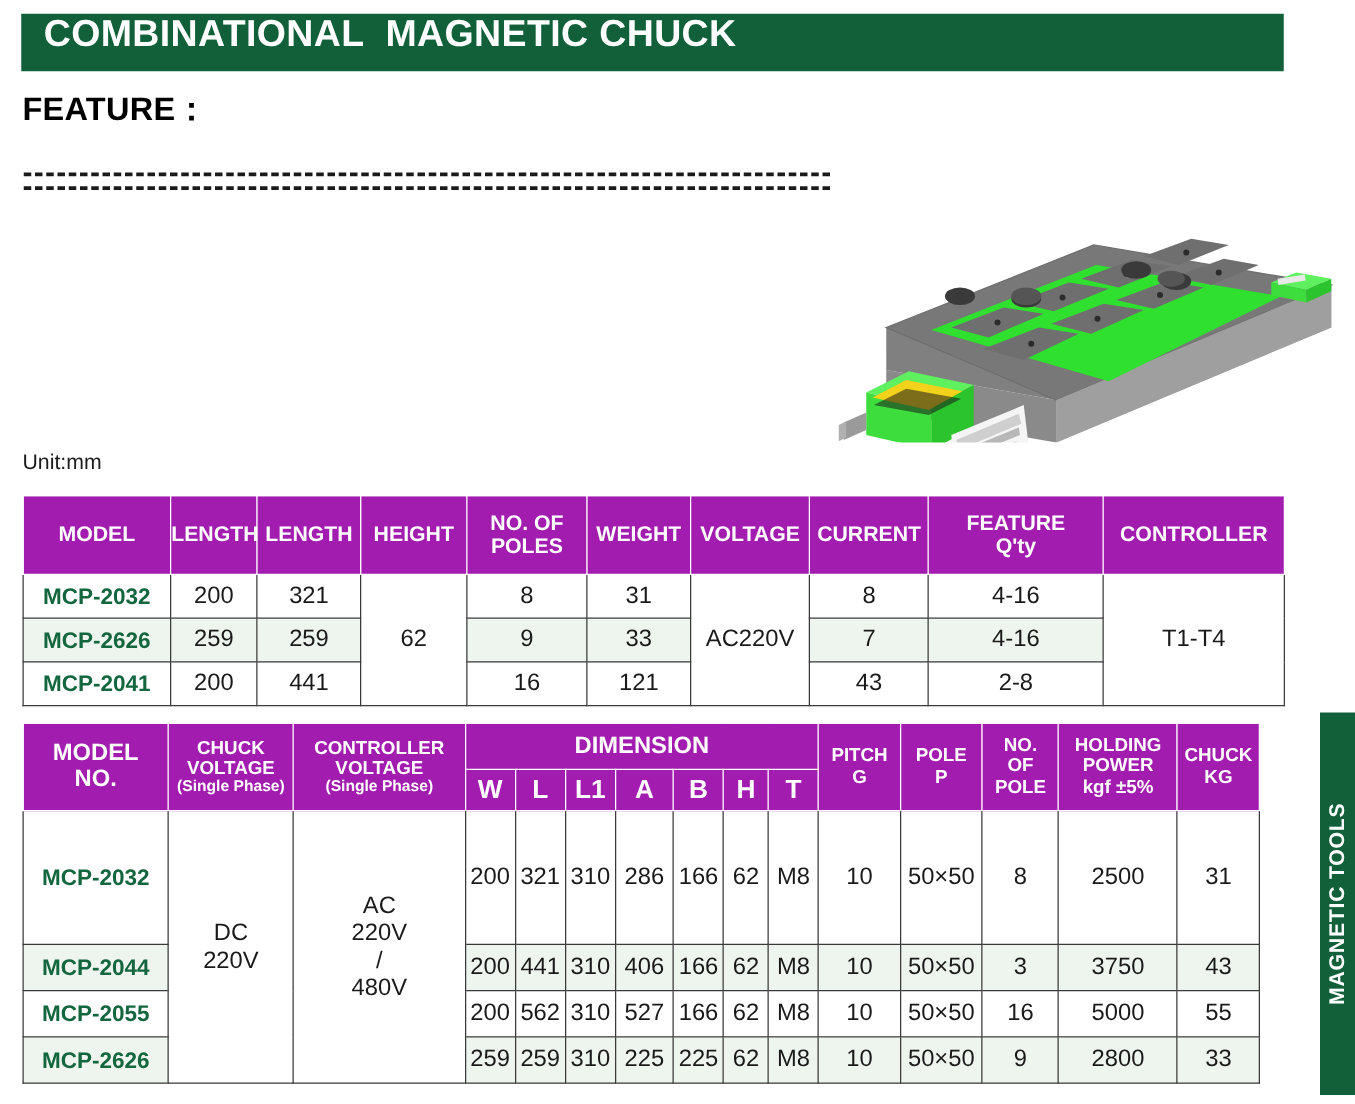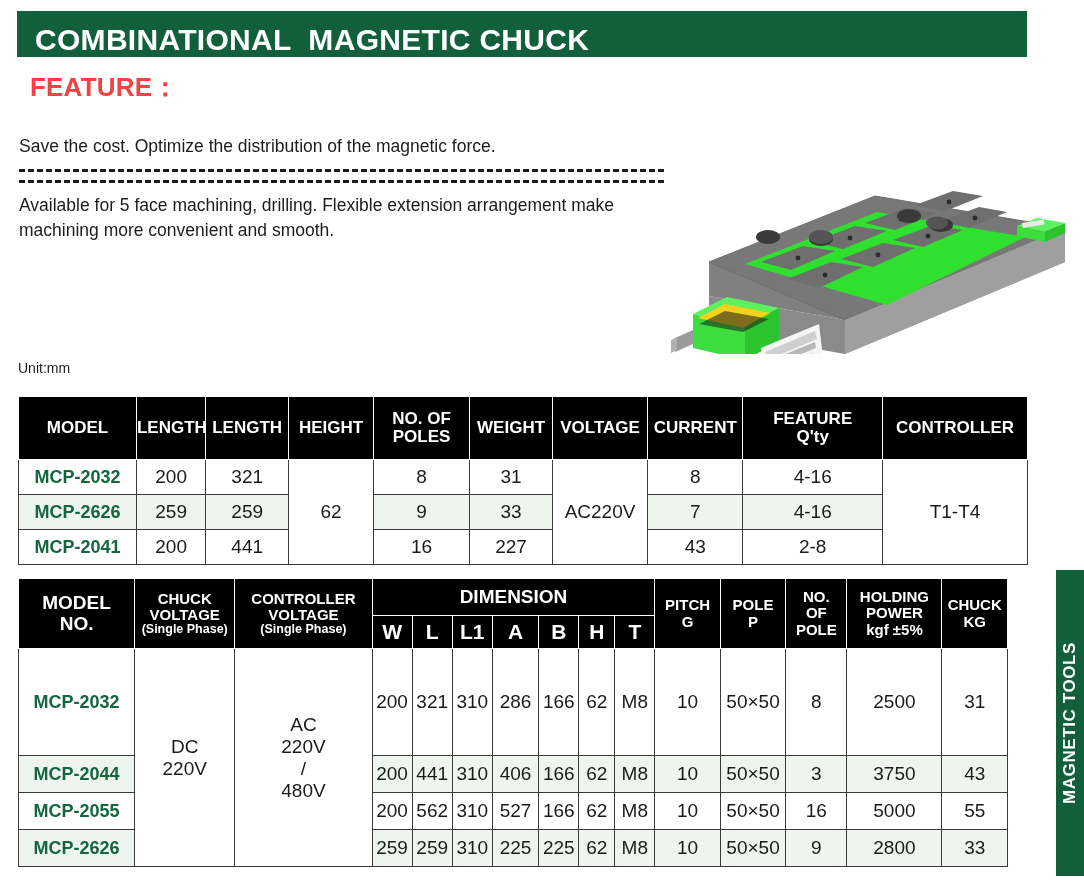--- a/index.html
+++ b/index.html
@@ -18,41 +18,40 @@
 
   
   .title-bar {
     position: absolute;
     left: 17px;
     top: 11px;
     width: 1010px;
     height: 46px;
     background: #11603a;
     display: flex;
-    align-items: flex-end;
+    align-items: flex-start;
   }
   .title-bar .title-text {
     color: #ffffff;
     font-size: 30px;
     font-weight: bold;
     letter-spacing: 0.3px;
     padding-left: 18px;
     white-space: pre;
   }
 
   
   .feature-heading {
     position: absolute;
     left: 18px;
     top: 70px;
-    color: #ef4444;
+    color: #000000;
     font-size: 26px;
     font-weight: bold;
     letter-spacing: 0.2px;
-    margin-left: 12px;
   }
   .feature-list {
     position: absolute;
     left: 19px;
     top: 132px;
     width: 645px;
   }
   .feature-item {
     font-size: 17.5px;
     line-height: 25px;
@@ -73,39 +72,39 @@
     top: 92px;
     width: 410px;
     height: 262px;
   }
 
   
   .unit-label {
     position: absolute;
     left: 18px;
     top: 360px;
-    font-size: 14px;
+    font-size: 17px;
     color: #1c1c1c;
   }
 
   
   table.spec {
     position: absolute;
     border-collapse: collapse;
     table-layout: fixed;
     background: #ffffff;
   }
   table.spec th, table.spec td {
     border: 1px solid #3a3a3a;
     text-align: center;
     vertical-align: middle;
     padding: 0;
   }
   table.spec thead th {
-    background: #000000;
+    background: #a21caf;
     color: #ffffff;
     font-weight: bold;
     border: 1px solid #ffffff;
     line-height: 1.08;
   }
   td.model-cell {
     color: #13663d;
     font-weight: bold;
   }
   tr.alt td { background: #eef5ee; }
@@ -159,24 +158,22 @@
 </head>
 <body>
 
 <div class="title-bar">
   <span class="title-text">COMBINATIONAL  MAGNETIC CHUCK</span>
 </div>
 
 <div class="feature-heading">FEATURE：</div>
 
 <div class="feature-list">
-  <div class="feature-item">Save the cost. Optimize the distribution of the magnetic force.</div>
   <hr class="feature-sep">
   <hr class="feature-sep">
-  <div class="feature-item">Available for 5 face machining, drilling. Flexible extension arrangement make machining more convenient and smooth.</div>
 </div>
 
 <div class="product-image">
   <svg viewBox="0 0 410 262" width="410" height="262">
 
     <polygon points="44,204 44,238 180,262 180,228" fill="#8a8a8a"></polygon>
 
     <polygon points="180,228 180,262 400,170 400,136" fill="#9a9a9a"></polygon>
 
     <polygon points="44,170 44,204 180,228 180,194" fill="#808080"></polygon>
@@ -305,21 +302,21 @@
       <td>9</td>
       <td>33</td>
       <td>7</td>
       <td>4-16</td>
     </tr>
     <tr>
       <td class="model-cell">MCP-2041</td>
       <td>200</td>
       <td>441</td>
       <td>16</td>
-      <td>227</td>
+      <td>121</td>
       <td>43</td>
       <td>2-8</td>
     </tr>
   </tbody>
 </table>
 
 <table class="spec" id="table2">
   <colgroup>
     <col style="width:110px">
       <col style="width:95px">

